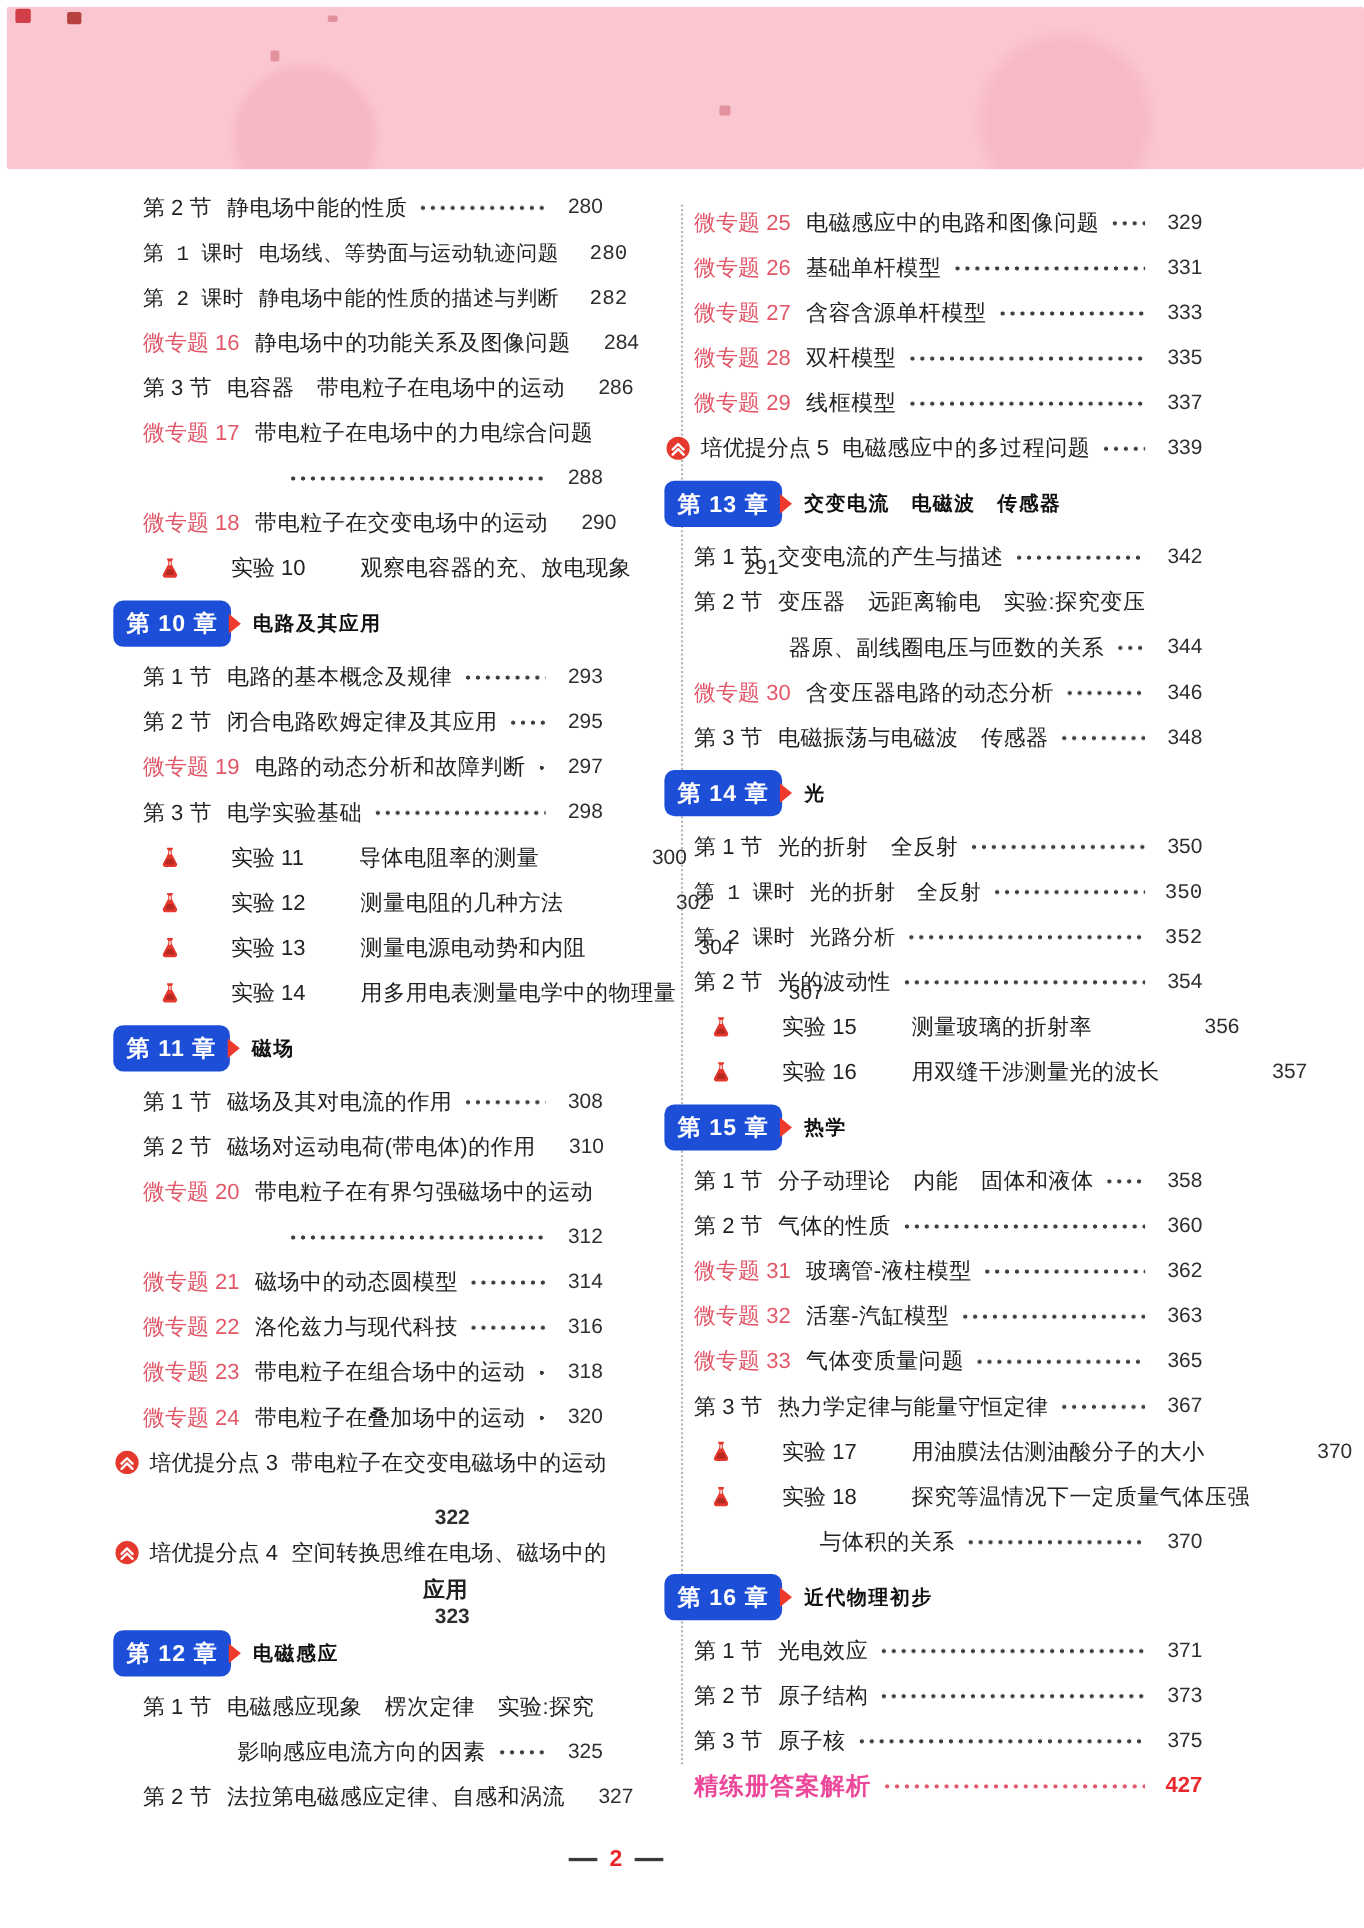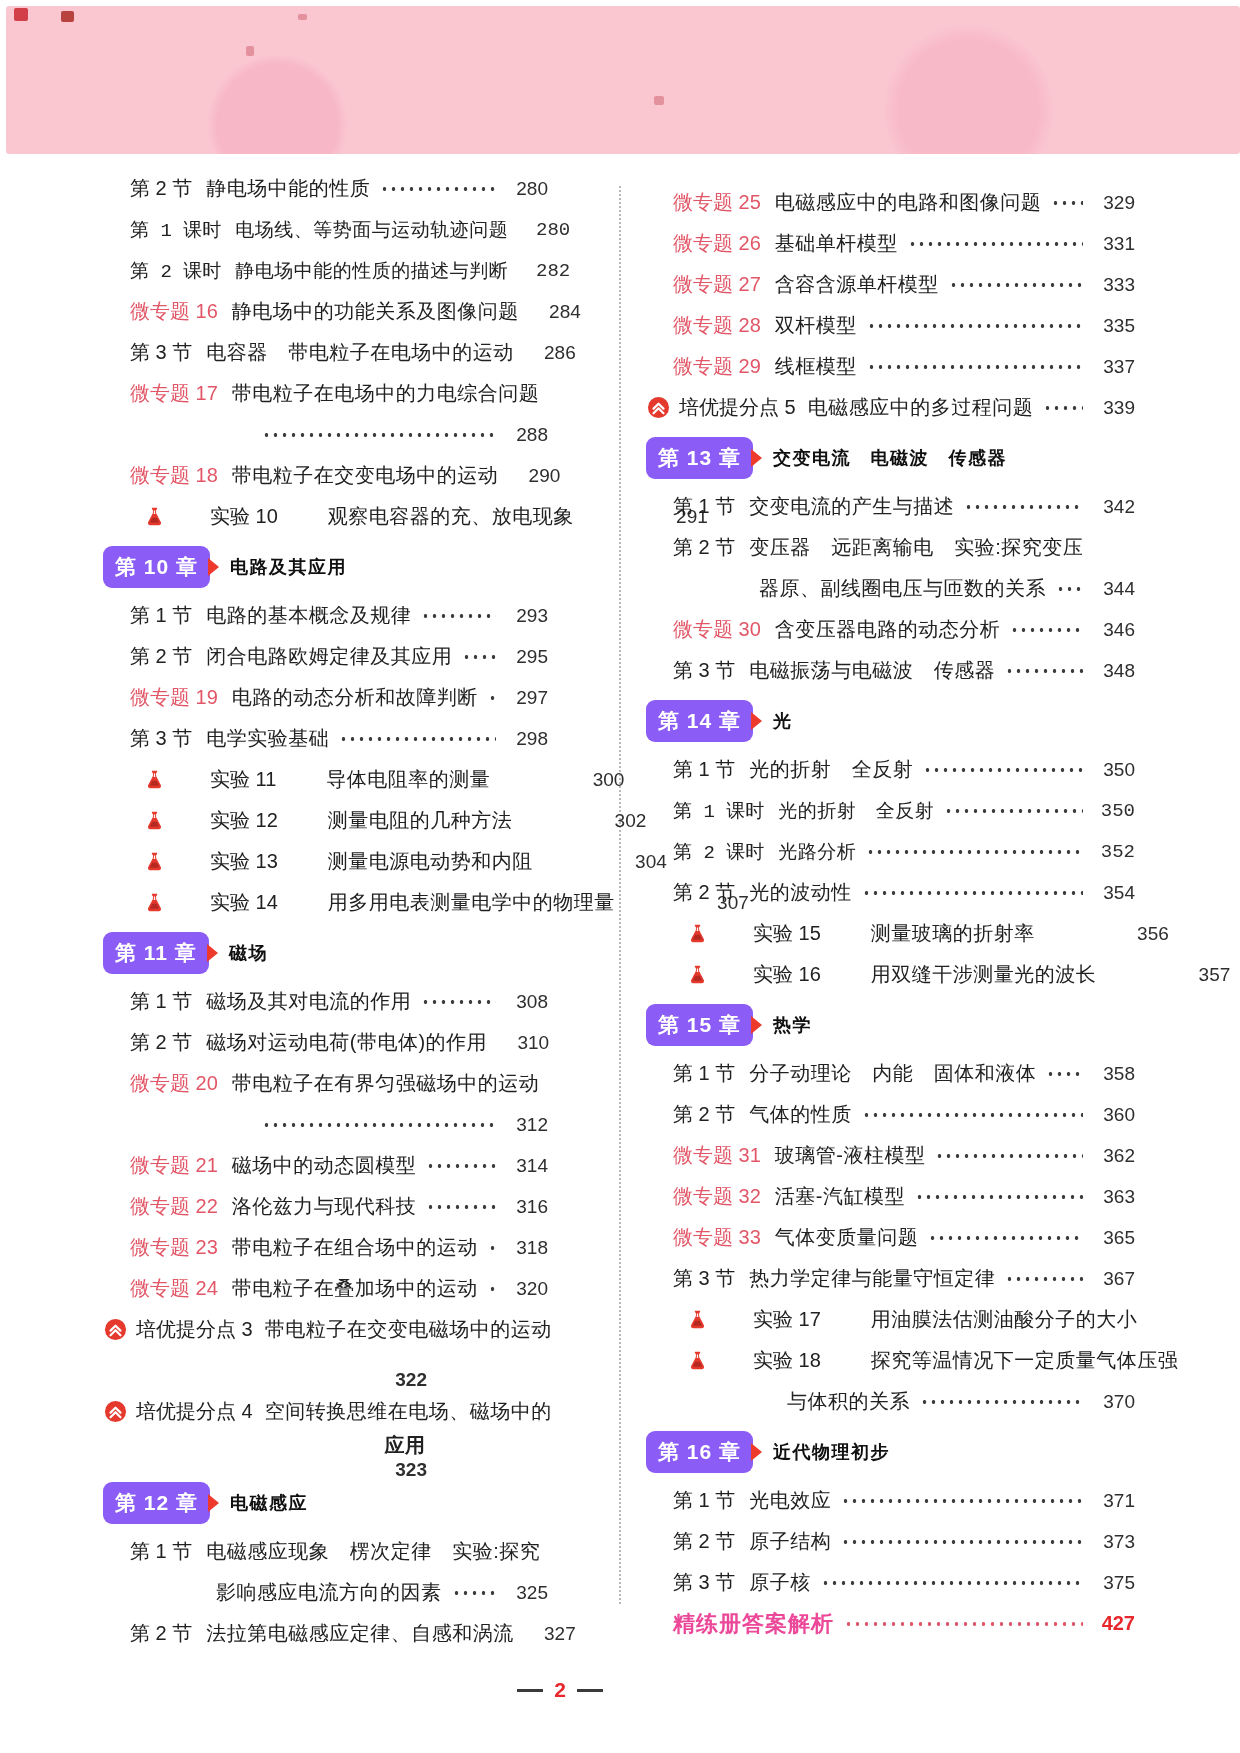--- a/index.html
+++ b/index.html
@@ -20,21 +20,21 @@
   .chip1{left:8px;top:2px;width:14px;height:13px;background:#d23f48;}
   .chip2{left:55px;top:5px;width:13px;height:11px;background:#b8433e;}
   .speck{position:absolute;background:rgba(190,60,72,.38);border-radius:2px;}
   .speck1{left:240px;top:40px;width:8px;height:10px;}
   .speck2{left:292px;top:8px;width:9px;height:6px;}
   .speck3{left:648px;top:90px;width:10px;height:9px;}
 
   
   .col{position:absolute;display:flex;flex-direction:column;}
   #col-left{left:130px;top:168px;width:418px;}
-  #col-right{left:673px;top:182px;width:462px;}
+  #col-right{left:631px;top:182px;width:462px;}
   .divider{position:absolute;left:619px;top:186px;height:1418px;border-left:2px dotted #b9b9b9;}
 
   .row{display:flex;align-items:center;height:41px;font-size:20px;white-space:nowrap;color:#212121;}
   .row .label{flex:none;margin-right:14px;}
   .row .title{flex:none;letter-spacing:.5px;}
   .leader{
     flex:1 1 auto;height:8px;margin:0 8px 0 10px;align-self:center;
     background-image:radial-gradient(circle,#3b3b3b 1.6px,transparent 2.1px);
     background-size:9px 8px;background-repeat:repeat-x;background-position:left center;
   }
@@ -51,21 +51,21 @@
 
   
   .cont-section{padding-left:86px;}
   .cont-micro{padding-left:122px;}
   .cont-experiment{padding-left:114px;}
   .cont-boost{padding-left:132px;font-weight:700;flex-direction:column;}
 
   
   .chapter{height:50px;margin:5px 0 3px -27px;}
   .badge{
-    position:relative;flex:none;background:#8b5cf6;color:#fff;font-weight:700;
+    position:relative;flex:none;background:#1d4ed8;color:#fff;font-weight:700;
     font-size:21px;padding:7px 12px;border-radius:9px;letter-spacing:1px;
   }
   .badge::after{
     content:"";position:absolute;right:-9px;top:50%;transform:translateY(-50%);
     border-left:11px solid #ee3a2c;border-top:9px solid transparent;border-bottom:9px solid transparent;
   }
   .ch-title{margin-left:20px;font-weight:700;font-size:18px;color:#101010;letter-spacing:1.5px;}
 
   
   .answers{font-weight:700;}

